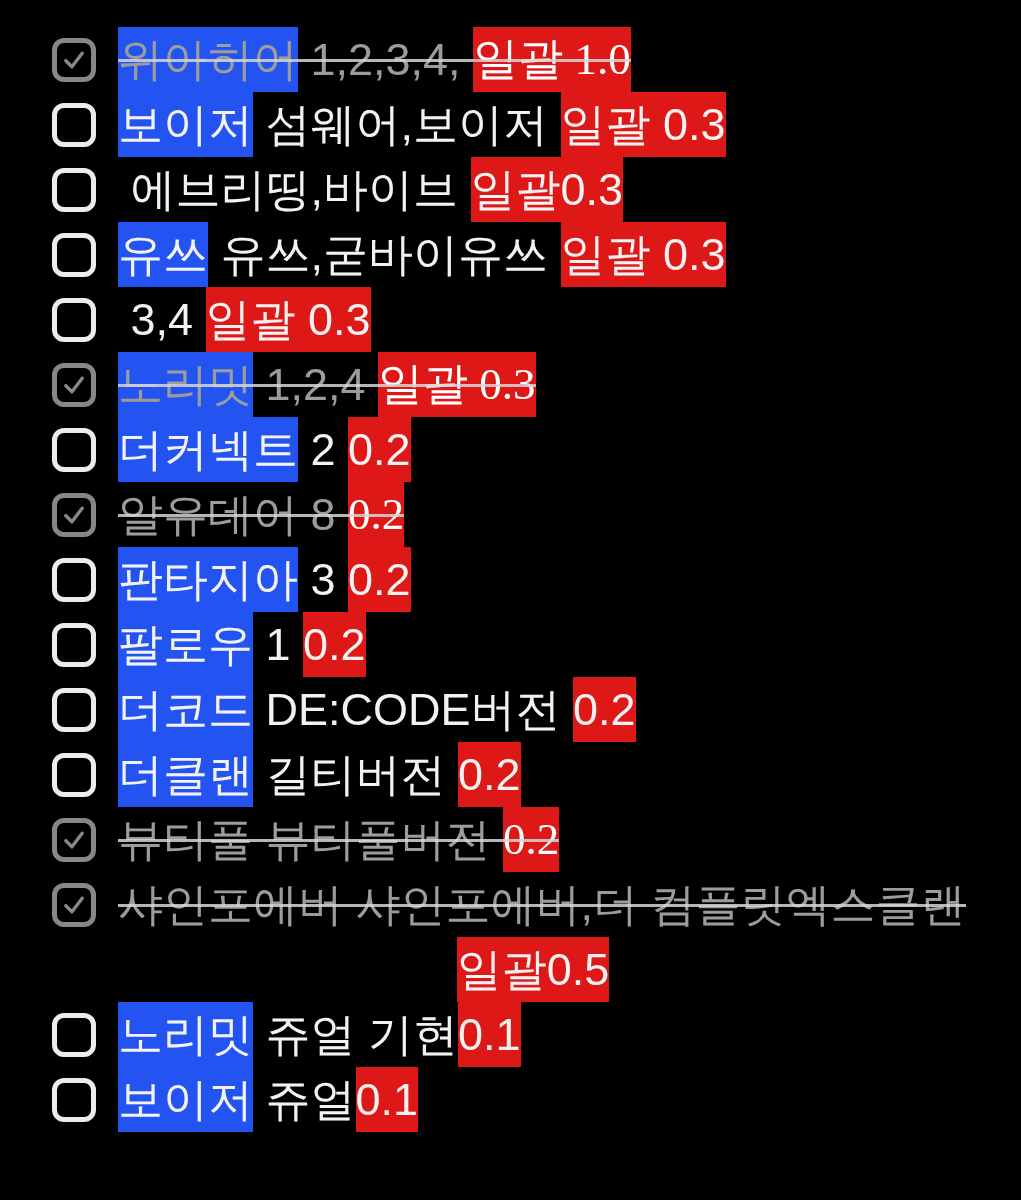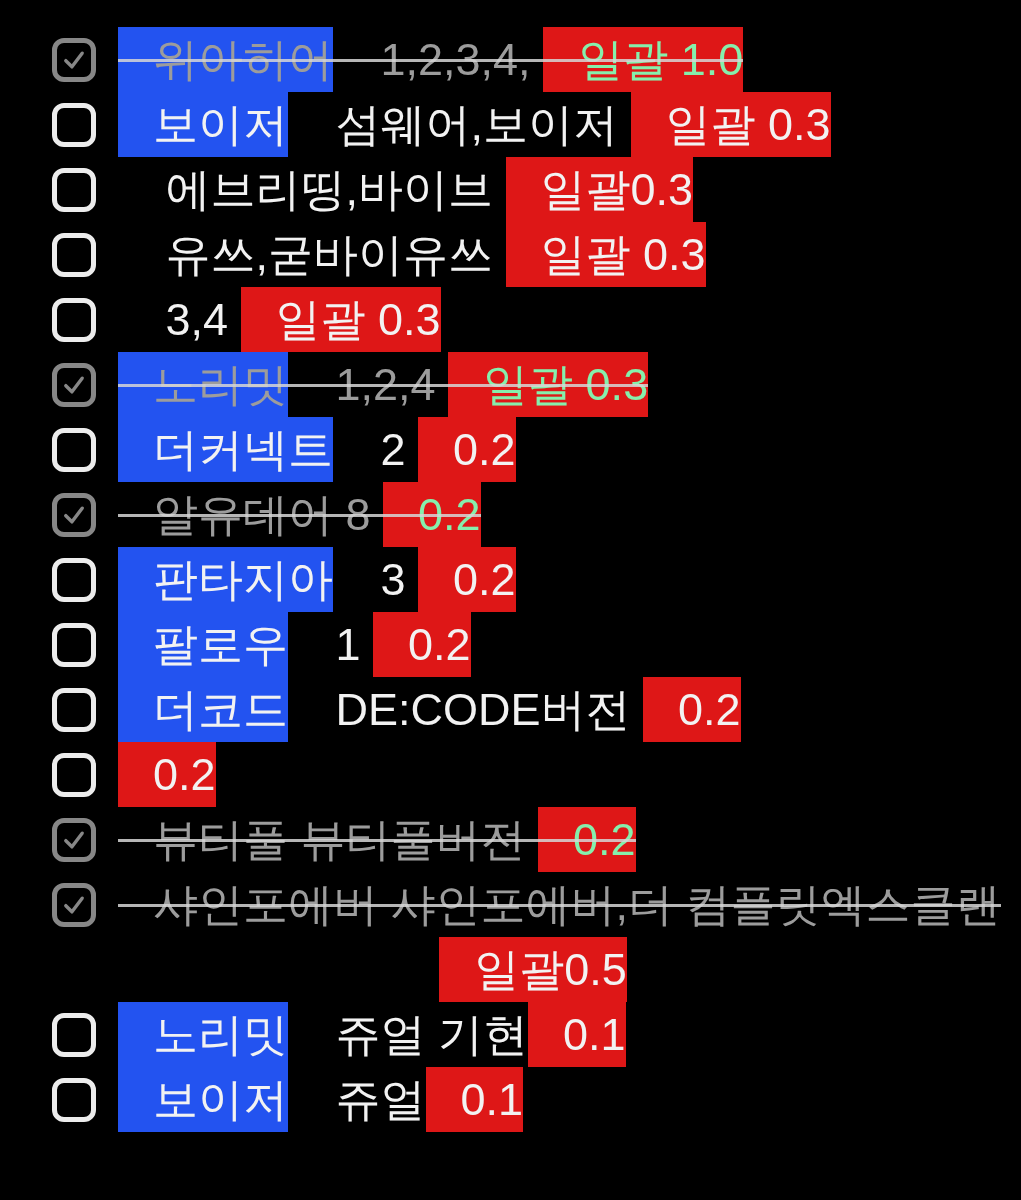--- a/index.html
+++ b/index.html
@@ -38,26 +38,25 @@
     display:flex;
     align-items:stretch;
     font-size:45px;
     color:var(--text-normal,#f2f2f2);
   }
   .part{
     white-space:pre;
     line-height:65px;
     height:65px;
     display:inline-block;
-    padding-left:35px;
   }
   .part.hl-blue{background:var(--hl-blue,#2353f0);}
   .part.hl-red{background:var(--hl-red,#de1717);}
   .row.checked .text{color:var(--text-checked,#9c9c9c);}
-  .row.checked .part.hl-red{color:#86efac;}
+  .row.checked .part.hl-red{color:#ffffff;font-family:Liberation Serif, serif;}
   .row.checked .text::after{
     content:"";
     position:absolute;
     left:0;right:0;top:50%;
     height:3px;margin-top:-1px;
     background:#d6d6d6;
     opacity:.85;
     pointer-events:none;
   }
 </style>
@@ -92,20 +91,21 @@
     <div class="checkbox"></div>
     <div class="text">
       <span class="part hl-none"> 에브리띵,바이브 </span>
       <span class="part hl-red">일괄0.3</span>
     </div>
   </div>
 
   <div class="row">
     <div class="checkbox"></div>
     <div class="text">
+      <span class="part hl-blue">유쓰</span>
       <span class="part hl-none"> 유쓰,굳바이유쓰 </span>
       <span class="part hl-red">일괄 0.3</span>
     </div>
   </div>
 
   <div class="row">
     <div class="checkbox"></div>
     <div class="text">
       <span class="part hl-none"> 3,4 </span>
       <span class="part hl-red">일괄 0.3</span>
@@ -169,20 +169,22 @@
     <div class="text">
       <span class="part hl-blue">더코드</span>
       <span class="part hl-none"> DE:CODE버전 </span>
       <span class="part hl-red">0.2</span>
     </div>
   </div>
 
   <div class="row">
     <div class="checkbox"></div>
     <div class="text">
+      <span class="part hl-blue">더클랜</span>
+      <span class="part hl-none"> 길티버전 </span>
       <span class="part hl-red">0.2</span>
     </div>
   </div>
 
   <div class="row checked">
     <div class="checkbox checked">
         <svg viewBox="0 0 44 44">
           <path d="M10 23 L19 32 L34 12"></path>
         </svg>
       </div>

